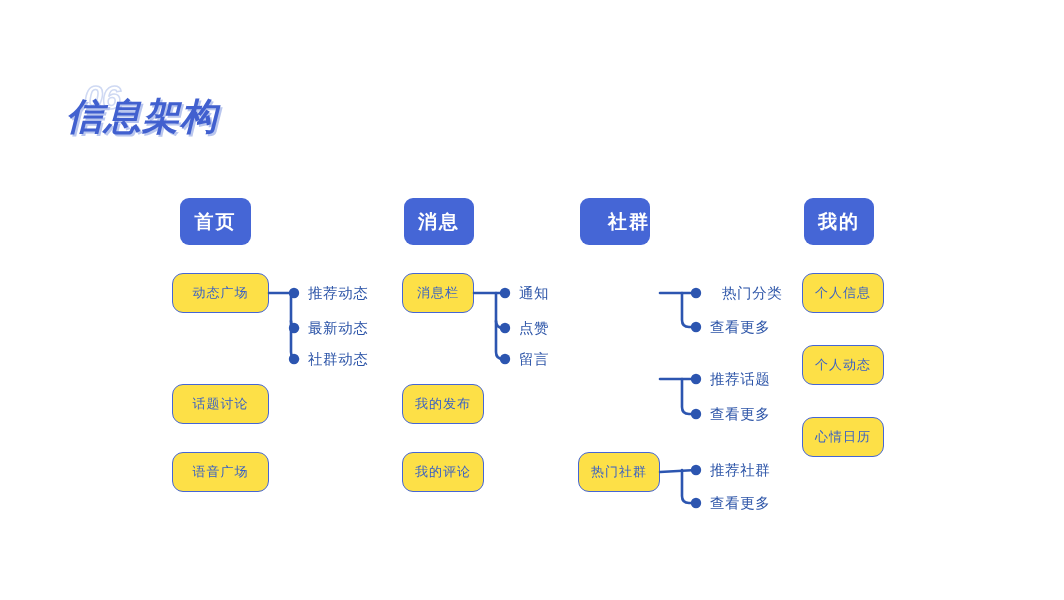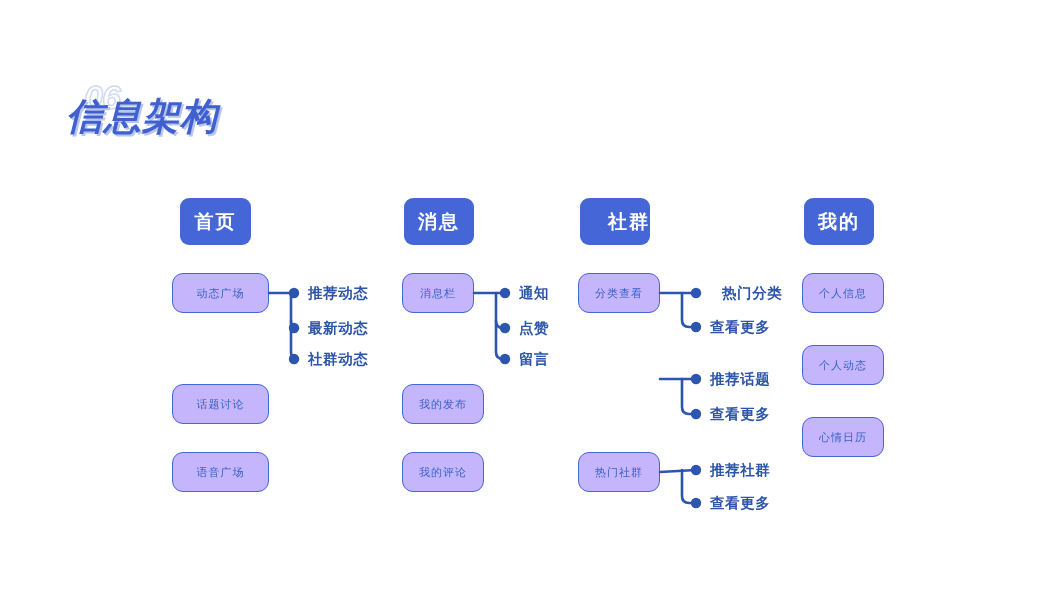--- a/index.html
+++ b/index.html
@@ -78,25 +78,25 @@
     display: flex;
     align-items: center;
     justify-content: center;
     height: 47px;
     box-sizing: border-box;
   }
 
   
   .node-box {
     position: absolute;
-    background: #c4b5fd;
+    background: #fde047;
     border: 1.4px solid #4566d6;
     border-radius: 11px;
     color: #3a61c4;
-    font-size: 11px;
+    font-size: 13px;
     letter-spacing: 1px;
     display: flex;
     align-items: center;
     justify-content: center;
     height: 40px;
     box-sizing: border-box;
   }
 
   
   .connector {
@@ -112,21 +112,21 @@
   }
   .conn-dot {
     fill: #2c55b0;
   }
 
   
   .leaf-label {
     position: absolute;
     color: #2d55a8;
     font-size: 14.5px;
-    font-weight: bold;
+    font-weight: normal;
     letter-spacing: 0.6px;
     white-space: nowrap;
     transform: translateY(-50%);
   }
 </style>
 </head>
 <body>
 
 <div id="title-block">
   <div id="title-watermark">06</div>
@@ -163,21 +163,20 @@
         <circle class="conn-dot" cx="37" cy="78" r="5.2"></circle>
       </svg>
       <div class="leaf-label" style="left: 519px; top: 293px;">通知</div>
       <div class="leaf-label" style="left: 519px; top: 328px;">点赞</div>
       <div class="leaf-label" style="left: 519px; top: 359px;">留言</div>
       <div class="node-box" style="left: 402px; top: 384px; width: 82px;">我的发布</div>
       <div class="node-box" style="left: 402px; top: 452px; width: 82px;">我的评论</div>
     </div>
     <div class="column" style="left: 0px; width: 1064px;">
       <div class="col-header" style="left: 580px; top: 198px; width: 70px; padding-left: 28px;">社群</div>
-      <div class="node-box" style="left: 578px; top: 273px; width: 82px;">分类查看</div>
       <svg class="connector" width="54" height="58" style="left: 654px; top: 281px;">
         <path class="conn-path" d="M 6 12 L 42 12"></path>
         <path class="conn-path" d="M 28 12 L 28 39 Q 28 46 35 46 L 42 46"></path>
         <circle class="conn-dot" cx="42" cy="12" r="5.2"></circle>
         <circle class="conn-dot" cx="42" cy="46" r="5.2"></circle>
       </svg>
       <div class="leaf-label" style="left: 710px; top: 293px; margin-left: 12px;">热门分类</div>
       <div class="leaf-label" style="left: 710px; top: 327px;">查看更多</div>
       <svg class="connector" width="54" height="59" style="left: 654px; top: 367px;">
         <path class="conn-path" d="M 6 12 L 42 12"></path>

